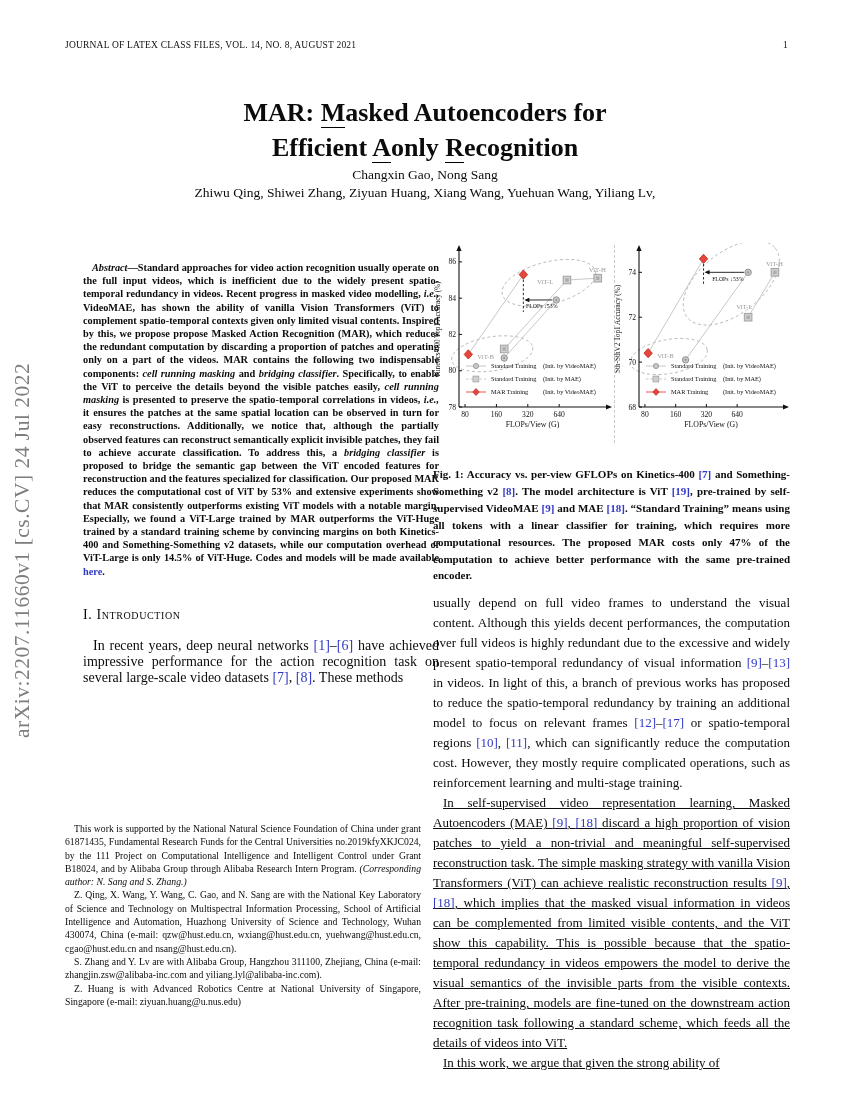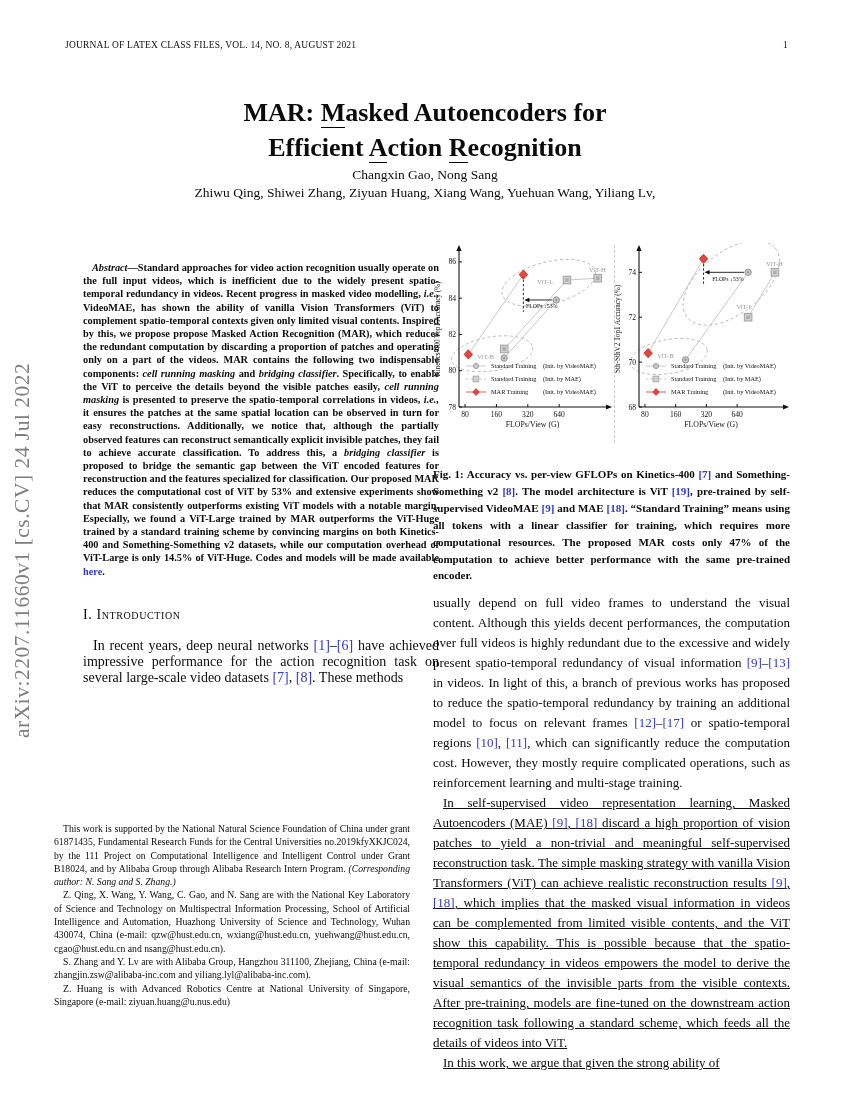--- a/index.html
+++ b/index.html
@@ -17,42 +17,42 @@
   .colL{position:absolute;left:83px;top:261px;width:356px;}
   .colR{position:absolute;left:433px;top:243px;width:357px;}
   p{margin:0;}
   .abstract{font-size:10.3px;line-height:13.2px;font-weight:bold;text-align:justify;text-indent:9px;}
   .abstract .lbl{font-style:italic;}
   .idx{font-size:10.3px;line-height:13.2px;font-weight:bold;text-align:justify;text-indent:9px;margin-top:12px;}
   .idx .lbl{font-style:italic;}
   .sec-head{text-align:left;font-variant:small-caps;font-size:14px;letter-spacing:.6px;margin-top:29px;}
   .body-p{font-size:14px;line-height:16.1px;text-align:justify;}
   .colL .body-p{margin-top:15px;text-indent:10px;}
-  .fnotes{position:absolute;left:54px;top:822px;width:356px;font-size:9.7px;line-height:13.3px;text-align:justify;}
+  .fnotes{position:absolute;left:65px;top:822px;width:356px;font-size:9.7px;line-height:13.3px;text-align:justify;}
   .fnotes p{text-indent:9px;margin:0;}
   a.link, .cite{color:#3038c6;text-decoration:none;}
   .figure{position:relative;width:357px;height:204px;}
   .fig-sep{position:absolute;left:181px;top:2px;height:198px;border-left:1px dashed #c9c9c9;}
   .caption{font-size:11px;line-height:16.9px;text-align:justify;margin-top:19px;font-weight:bold;}
   .rc-text{margin-top:9px;height:482px;overflow:hidden;}
   .rc-text .pind{text-indent:10px;text-decoration:underline;}
   .rc-text p{font-size:13px;line-height:20px;text-align:justify;}
   svg text{font-family:"Liberation Serif",serif;}
 </style>
 </head>
 <body>
 
 <div class="hdr">
   <span class="pg">1</span>
   <span>JOURNAL OF LATEX CLASS FILES, VOL. 14, NO. 8, AUGUST 2021</span>
 </div>
 
 <div class="arxiv-stamp">arXiv:2207.11660v1  [cs.CV]  24 Jul 2022</div>
 
-<h1 class="title"><span>MAR: </span><span class="u">M</span><span>asked Autoencoders for</span><br><span>Efficient </span><span class="u">A</span><span>ction </span><span class="u">R</span><span>ecognition</span></h1>
+<h1 class="title"><span>MAR: </span><span class="u">M</span><span>asked Autoencoders for</span><br><span>Efficient </span><span class="u">A</span><span>only </span><span class="u">R</span><span>ecognition</span></h1>
 
 <div class="authors">
   <div>Changxin Gao, Nong Sang</div>
   <div>Zhiwu Qing, Shiwei Zhang, Ziyuan Huang, Xiang Wang, Yuehuan Wang, Yiliang Lv,</div>
 </div>
 
 <div class="colL">
   <p class="abstract"><span class="lbl">Abstract</span>—<span>Standard approaches for video action recognition usually operate on the full input videos, which is inefficient due to the widely present spatio-temporal redundancy in videos. Recent progress in masked video modelling, <i>i.e.,</i> VideoMAE, has shown the ability of vanilla Vision Transformers (ViT) to complement spatio-temporal contexts given only limited visual contents. Inspired by this, we propose propose Masked Action Recognition (MAR), which reduces the redundant computation by discarding a proportion of patches and operating only on a part of the videos. MAR contains the following two indispensable components: <i>cell running masking</i> and <i>bridging classifier</i>. Specifically, to enable the ViT to perceive the details beyond the visible patches easily, <i>cell running masking</i> is presented to preserve the spatio-temporal correlations in videos, <i>i.e.,</i> it ensures the patches at the same spatial location can be observed in turn for easy reconstructions. Additionally, we notice that, although the partially observed features can reconstruct semantically explicit invisible patches, they fail to achieve accurate classification. To address this, a <i>bridging classifier</i> is proposed to bridge the semantic gap between the ViT encoded features for reconstruction and the features specialized for classification. Our proposed MAR reduces the computational cost of ViT by 53% and extensive experiments show that MAR consistently outperforms existing ViT models with a notable margin. Especially, we found a ViT-Large trained by MAR outperforms the ViT-Huge trained by a standard training scheme by convincing margins on both Kinetics-400 and Something-Something v2 datasets, while our computation overhead of ViT-Large is only 14.5% of ViT-Huge. Codes and models will be made available </span><a class="link" href="#">here</a><span>.</span></p>
 
 

